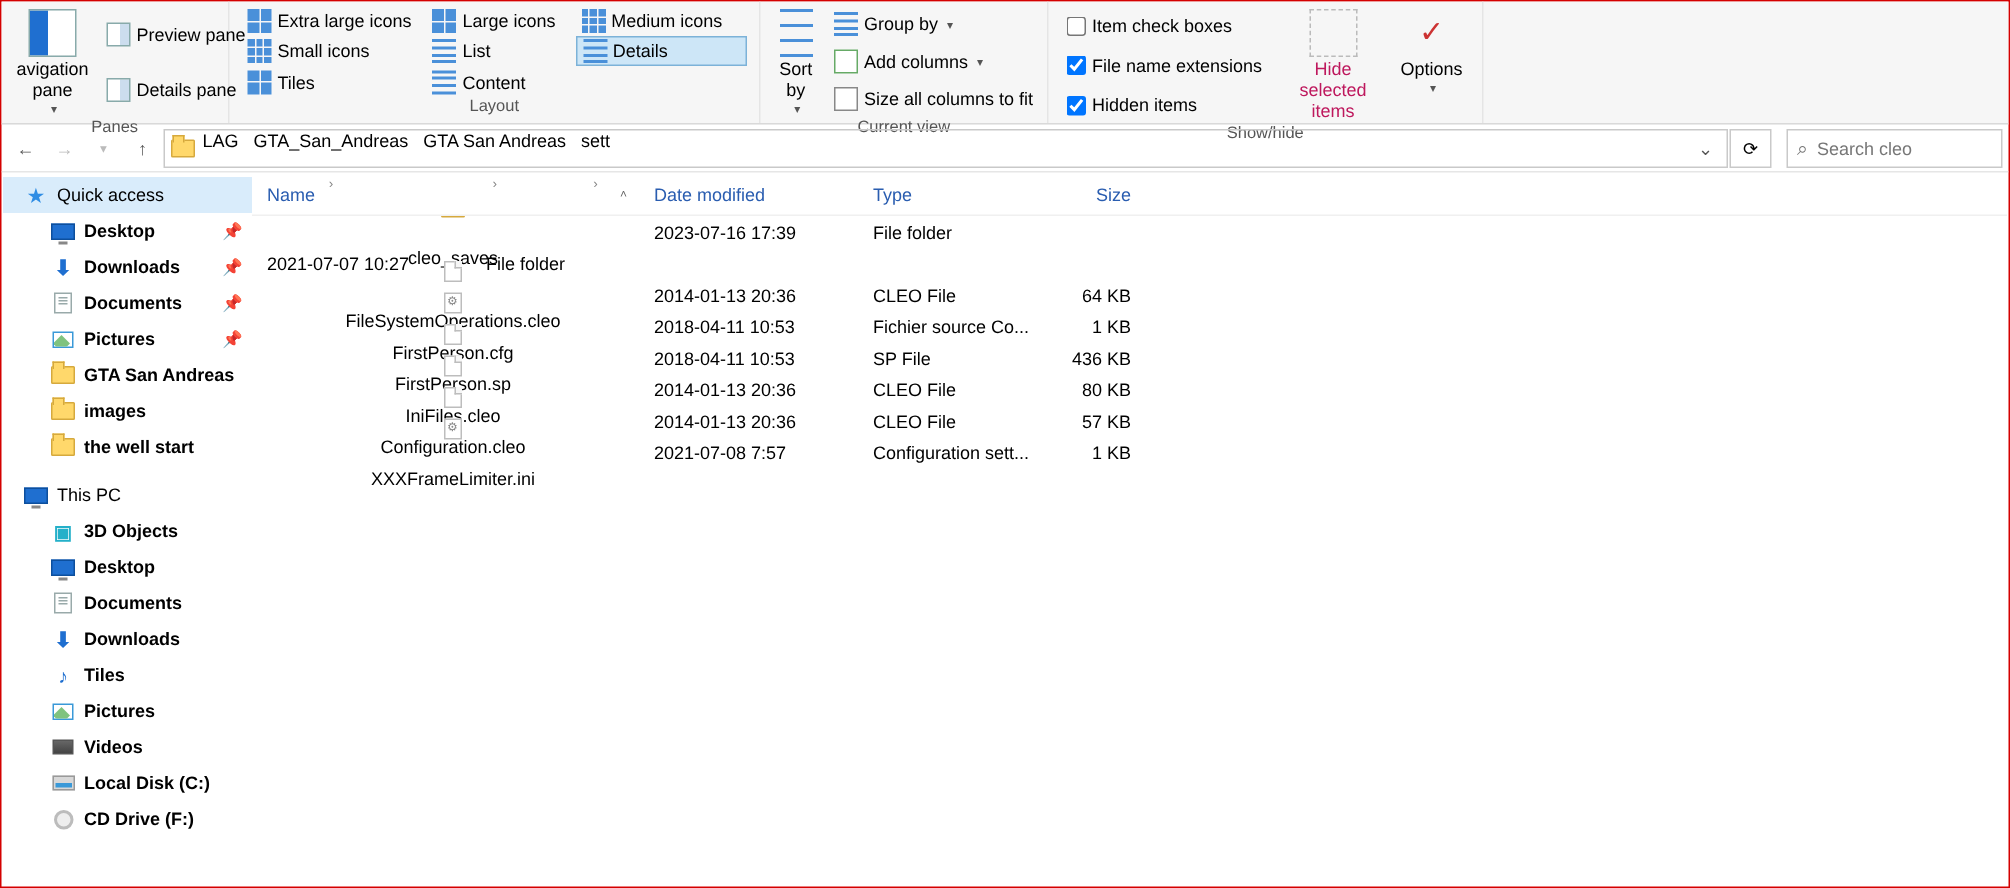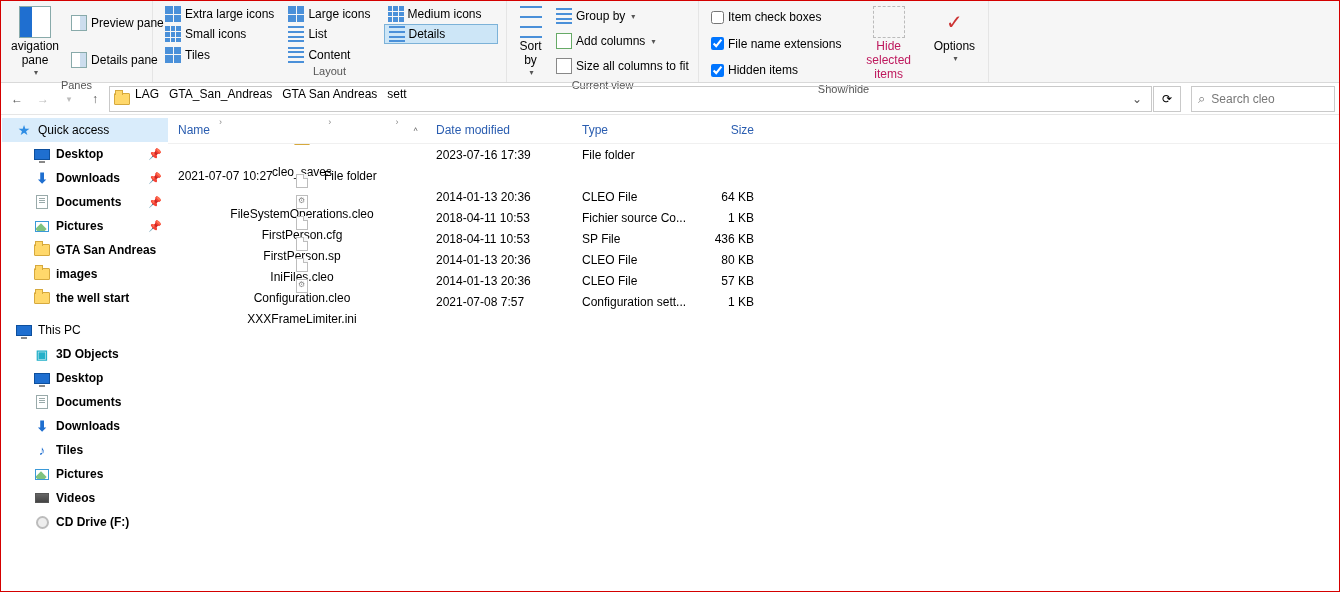--- a/index.html
+++ b/index.html
@@ -401,20 +401,26 @@
           <span>Pictures</span>
         </div>
         <div class="sb-item indent">
           <span class="sb-icn">
             <span class="i-video"></span>
           </span>
           <span>Videos</span>
         </div>
         <div class="sb-item indent">
           <span class="sb-icn">
+            <span class="i-disk"></span>
+          </span>
+          <span>Local Disk (C:)</span>
+        </div>
+        <div class="sb-item indent">
+          <span class="sb-icn">
             <span class="i-cd"></span>
           </span>
           <span>CD Drive (F:)</span>
         </div>
       </div>
   </div>
 
   <div class="file-area">
     <div class="file-cols">
       <div class="col c-name">

